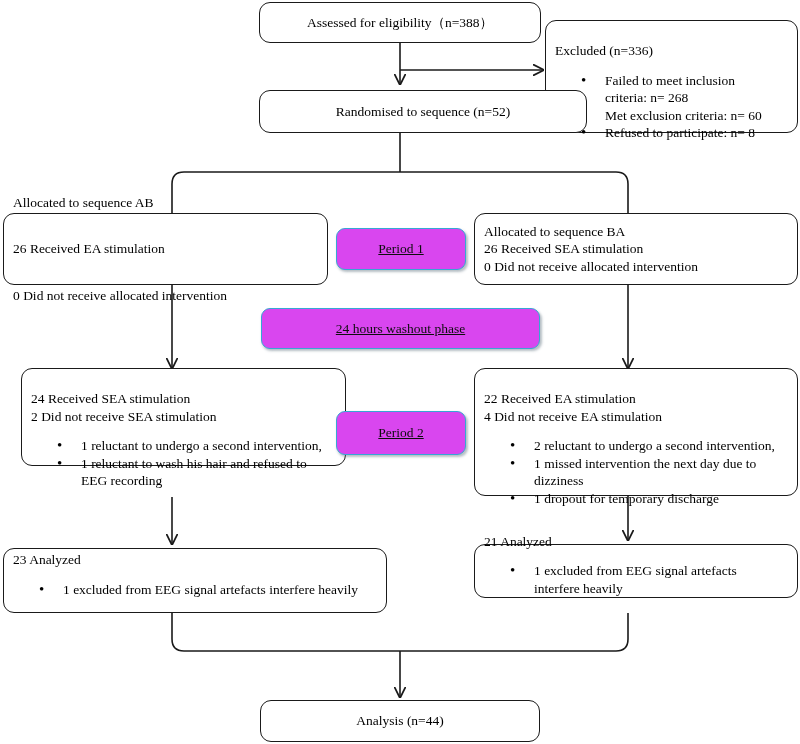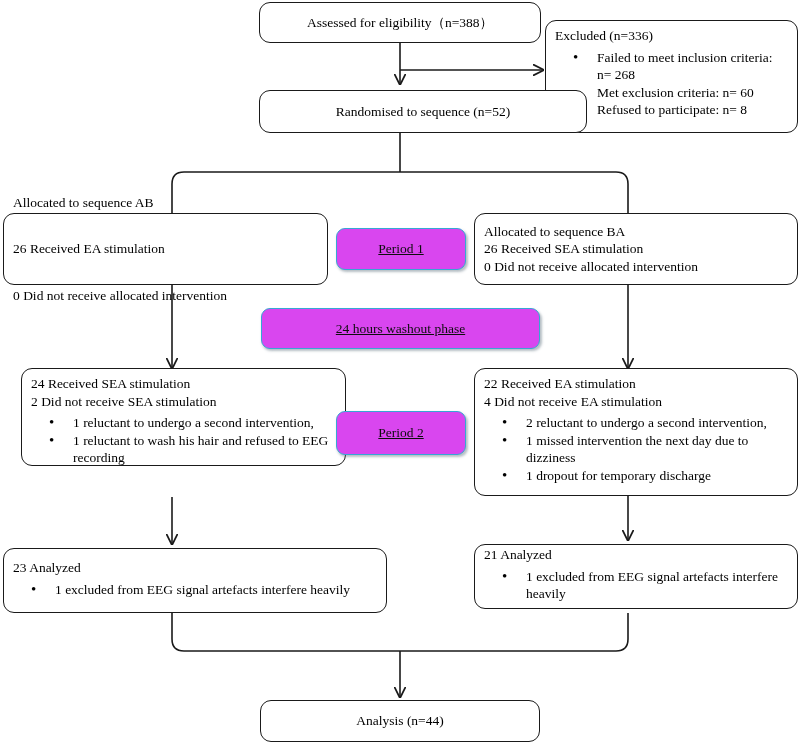--- a/index.html
+++ b/index.html
@@ -25,36 +25,36 @@
   }
   .node {
     position: absolute;
     box-sizing: border-box;
     border: 1.6px solid #1a1a1a;
     border-radius: 11px;
     background: #ffffff;
     color: #000000;
     font-size: 13.5px;
     line-height: 1.30;
-    padding: 6px 9px;
+    padding: 21px 9px;
     z-index: 2;
   }
   .node.center {
     display: flex;
     align-items: center;
     justify-content: center;
     text-align: left;
     padding: 4px 8px;
   }
   .node .hdr {
     display: block;
     white-space: nowrap;
   }
   .node ul {
-    margin: 4px;
+    margin: 12px;
     padding: 0 0 0 14px;
     list-style: none;
   }
   .node ul li {
     position: relative;
     padding-left: 24px;
     margin: 0;
   }
   .node ul li::before {
     content: "\2022";
@@ -172,21 +172,21 @@
     <span>Period 2</span>
   </div>
 
   <div class="node" style="left:3px; top:548px; width:384px; height:65px; display:flex; flex-direction:column; justify-content:center;">
     <span class="hdr">23 Analyzed</span>
     <ul>
       <li>1 excluded from EEG signal artefacts interfere heavily</li>
     </ul>
   </div>
 
-  <div class="node" style="left:474px; top:544px; width:324px; height:65px; display:flex; flex-direction:column; justify-content:center;">
+  <div class="node" style="left:474px; top:544px; width:324px; height:54px; display:flex; flex-direction:column; justify-content:center;">
     <span class="hdr">21 Analyzed</span>
     <ul>
       <li>1 excluded from EEG signal artefacts interfere heavily</li>
     </ul>
   </div>
 
   <div class="node center" style="left:260px; top:700px; width:280px; height:42px;">
     <span>Analysis (n=44)</span>
   </div>
 

